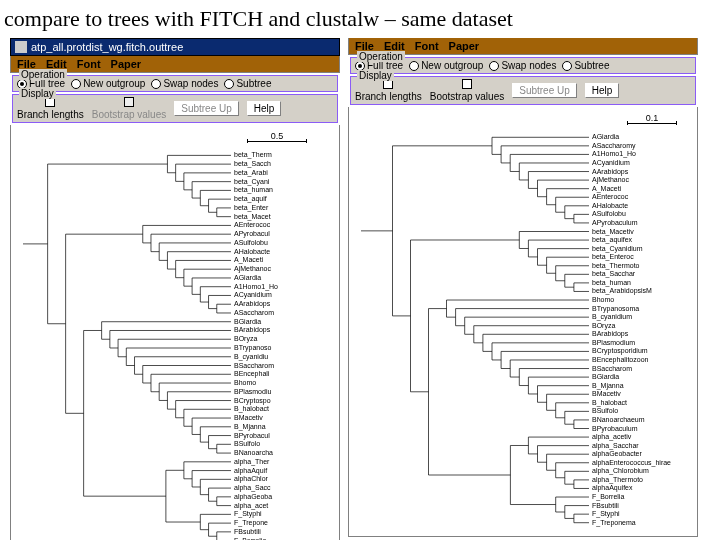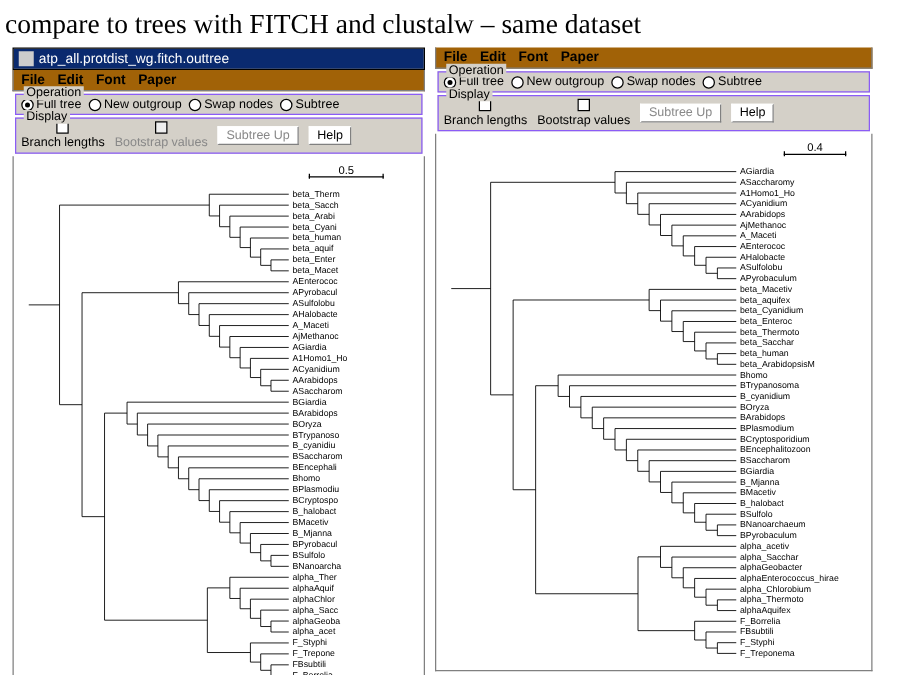--- a/index.html
+++ b/index.html
@@ -316,21 +316,21 @@
         </span>
       <span class="chk">
           <span class="box"></span>
           <span>Bootstrap values</span>
         </span>
       <span class="btn">Subtree Up</span>
       <span class="btn enabled">Help</span>
     </div>
     <div class="canvas right-c">
       <div class="scale" style="right:20px;top:6px;width:50px;">
-        <div style="text-align:center;">0.4</div>
+        <div style="text-align:center;">0.1</div>
         <div class="bar"></div>
           <div class="ticks">
             <div class="tick"></div>
             <div class="tick"></div>
           </div>
       </div>
       <svg id="tree-right" width="350" height="430">
           <text x="243" y="32.28260869565217" class="taxon">AGiardia</text>
           <text x="243" y="40.847826086956516" class="taxon">ASaccharomy</text>
           <text x="243" y="49.41304347826087" class="taxon">A1Homo1_Ho</text>

